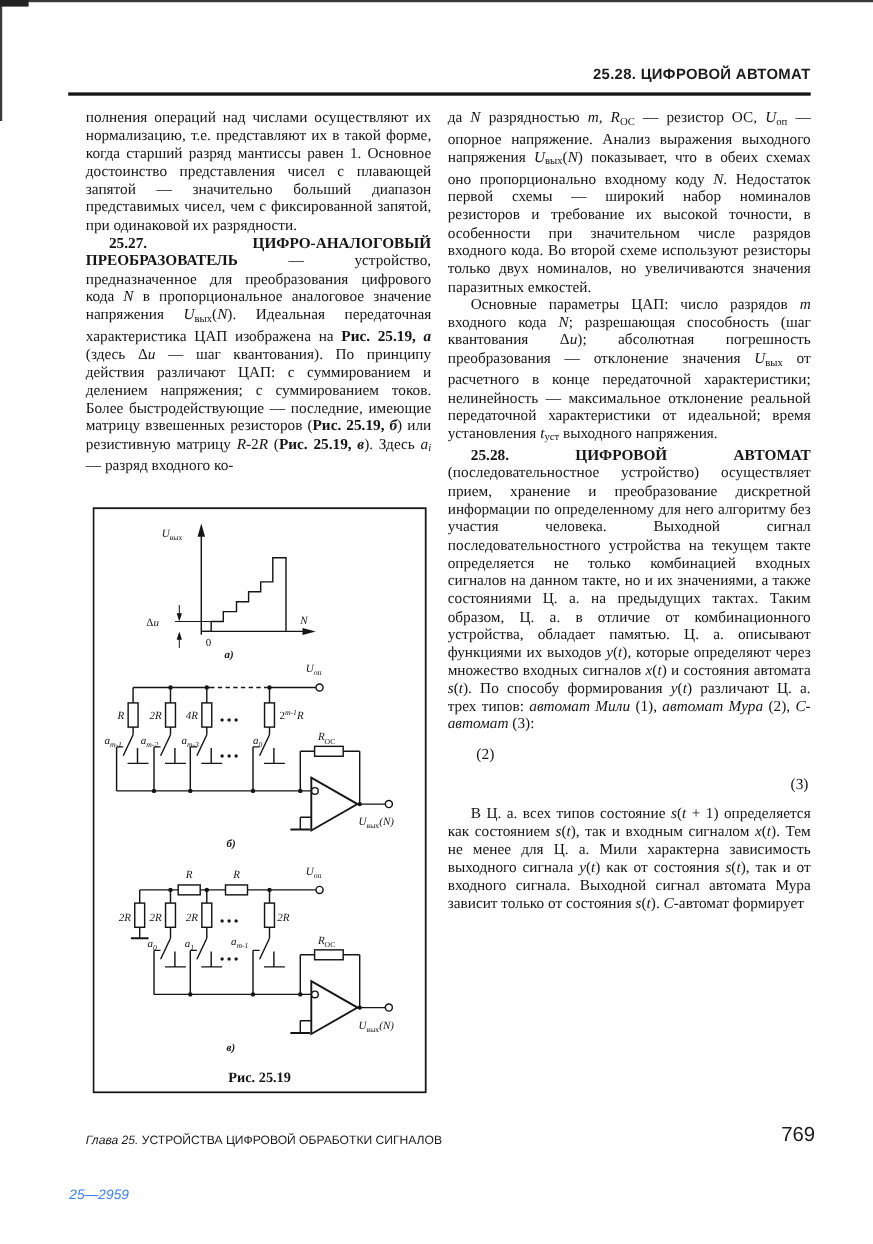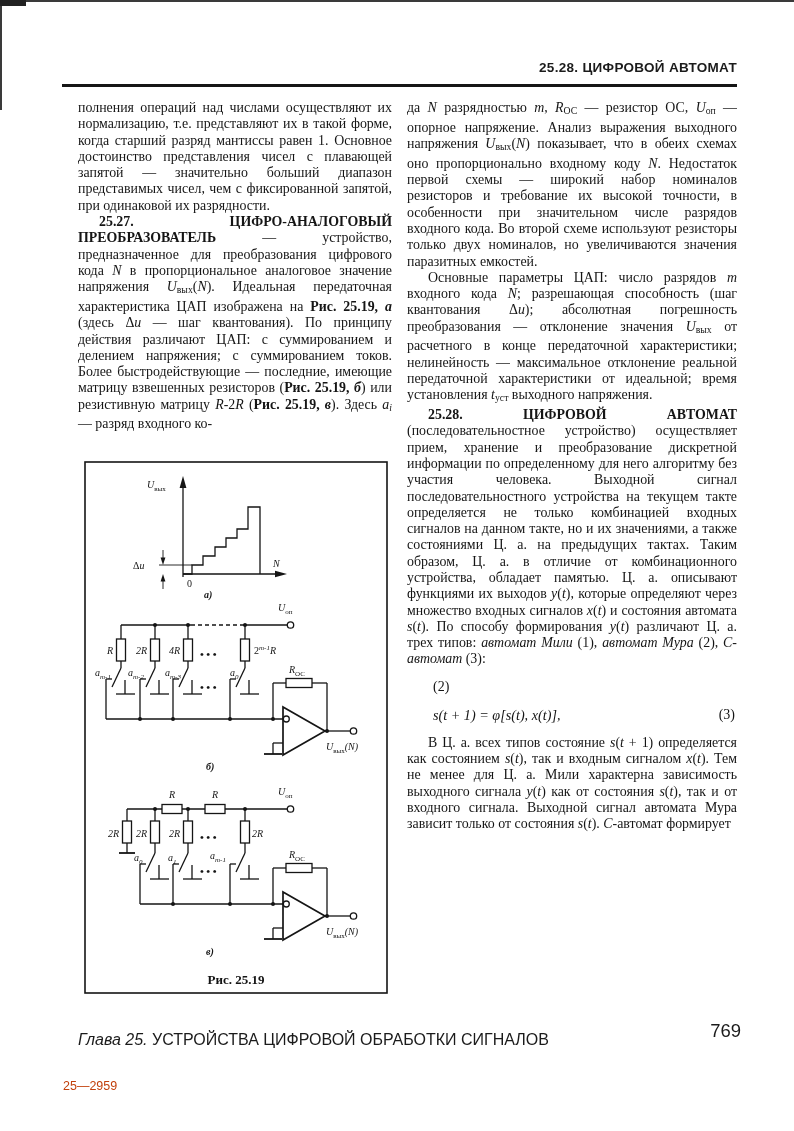--- a/index.html
+++ b/index.html
@@ -42,24 +42,24 @@
   svg .tri{fill:#ffffff;stroke:#151515;stroke-width:1.7;}
   svg .term{fill:#ffffff;stroke:#151515;stroke-width:1.3;}
   svg .dotj{fill:#151515;stroke:none;}
   svg .arr{fill:#151515;stroke:none;}
   svg text{font-family:"Liberation Serif",serif;font-size:10px;fill:#151515;}
   svg .it{font-style:italic;}
   svg .bi{font-style:italic;font-weight:700;}
   svg .cap{font-weight:700;font-size:13px;}
   svg .dots{font-size:11px;font-weight:700;letter-spacing:2.5px;}
   
-  .footer-chapter{left:78px;top:1031px;font-family:"Liberation Sans",sans-serif;font-size:16px;color:#1b1b1b;}
+  .footer-chapter{left:78px;top:1031px;font-family:"Liberation Sans",sans-serif;font-size:11px;color:#1b1b1b;}
   .footer-chapter .lab{font-style:italic;}
   .page-number{right:53px;top:1020px;font-family:"Liberation Sans",sans-serif;font-size:18.5px;color:#1b1b1b;}
-  .print-code{left:63px;top:1079px;font-family:"Liberation Sans",sans-serif;font-size:12.5px;color:#c2410c;}
+  .print-code{left:63px;top:1079px;font-family:"Liberation Sans",sans-serif;font-size:12.5px;color:#3b82f6;font-style:italic;}
 </style>
 </head>
 <body>
 
 <div class="page">
 
   <div class="abs scan-top"></div>
   <div class="abs scan-left"></div>
   <div class="abs scan-corner"></div>
 
@@ -258,21 +258,20 @@
   <div class="col col-right">
     <p class="para"><span class="run-n">да </span><span class="run-i">N</span><span class="run-n"> разрядностью </span><span class="run-i">m</span><span class="run-n">, </span><span class="run-i">R</span><span class="run-sub">ОС</span><span class="run-n"> — резистор ОС, </span><span class="run-i">U</span><span class="run-sub">оп</span><span class="run-n"> — опорное напряжение. Анализ выражения выходного напряжения </span><span class="run-i">U</span><span class="run-sub">вых</span><span class="run-n">(</span><span class="run-i">N</span><span class="run-n">) показывает, что в обеих схемах оно пропорционально входному коду </span><span class="run-i">N</span><span class="run-n">. Недостаток первой схемы — широкий набор номиналов резисторов и требование их высокой точности, в особенности при значительном числе разрядов входного кода. Во второй схеме используют резисторы только двух номиналов, но увеличиваются значения паразитных емкостей.</span></p>
     <p class="para ind"><span class="run-n">Основные параметры ЦАП: число разрядов </span><span class="run-i">m</span><span class="run-n"> входного кода </span><span class="run-i">N</span><span class="run-n">; разрешающая способность (шаг квантования Δ</span><span class="run-i">u</span><span class="run-n">); абсолютная погрешность преобразования — отклонение значения </span><span class="run-i">U</span><span class="run-sub">вых</span><span class="run-n"> от расчетного в конце передаточной характеристики; нелинейность — максимальное отклонение реальной передаточной характеристики от идеальной; время установления </span><span class="run-i">t</span><span class="run-sub">уст</span><span class="run-n"> выходного напряжения.</span></p>
     <p class="para ind"><span class="run-b">25.28. ЦИФРОВОЙ АВТОМАТ</span><span class="run-n"> (последовательностное устройство) осуществляет прием, хранение и преобразование дискретной информации по определенному для него алгоритму без участия человека. Выходной сигнал последовательностного устройства на текущем такте определяется не только комбинацией входных сигналов на данном такте, но и их значениями, а также состояниями Ц. а. на предыдущих тактах. Таким образом, Ц. а. в отличие от комбинационного устройства, обладает памятью. Ц. а. описывают функциями их выходов </span><span class="run-i">y</span><span class="run-n">(</span><span class="run-i">t</span><span class="run-n">), которые определяют через множество входных сигналов </span><span class="run-i">x</span><span class="run-n">(</span><span class="run-i">t</span><span class="run-n">) и состояния автомата </span><span class="run-i">s</span><span class="run-n">(</span><span class="run-i">t</span><span class="run-n">). По способу формирования </span><span class="run-i">y</span><span class="run-n">(</span><span class="run-i">t</span><span class="run-n">) различают Ц. а. трех типов: </span><span class="run-i">автомат Мили</span><span class="run-n"> (1), </span><span class="run-i">автомат Мура</span><span class="run-n"> (2), </span><span class="run-i">С-автомат</span><span class="run-n"> (3):</span></p>
 
     <div class="eq-row">
       <div class="eq-num">(2)</div>
     </div>
     <div class="eq-row">
       <div class="eq-lines">
-        <div class="eq-line">s(t + 1) = φ[s(t), x(t)],</div>
       </div>
       <div class="eq-num">(3)</div>
     </div>
 
     <p class="para ind"><span class="run-n">В Ц. а. всех типов состояние </span><span class="run-i">s</span><span class="run-n">(</span><span class="run-i">t</span><span class="run-n"> + 1) определяется как состоянием </span><span class="run-i">s</span><span class="run-n">(</span><span class="run-i">t</span><span class="run-n">), так и входным сигналом </span><span class="run-i">x</span><span class="run-n">(</span><span class="run-i">t</span><span class="run-n">). Тем не менее для Ц. а. Мили характерна зависимость выходного сигнала </span><span class="run-i">y</span><span class="run-n">(</span><span class="run-i">t</span><span class="run-n">) как от состояния </span><span class="run-i">s</span><span class="run-n">(</span><span class="run-i">t</span><span class="run-n">), так и от входного сигнала. Выходной сигнал автомата Мура зависит только от состояния </span><span class="run-i">s</span><span class="run-n">(</span><span class="run-i">t</span><span class="run-n">). </span><span class="run-i">С</span><span class="run-n">-автомат формирует</span></p>
   </div>
 
   <div class="abs footer-chapter">
     <span class="lab">Глава 25.</span><span> УСТРОЙСТВА ЦИФРОВОЙ ОБРАБОТКИ СИГНАЛОВ</span>
   </div>

